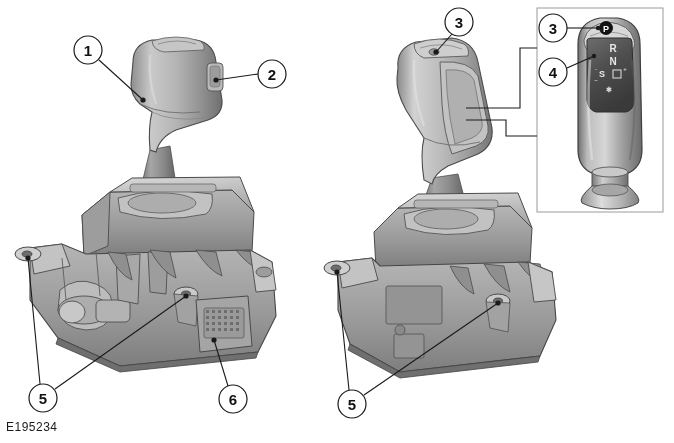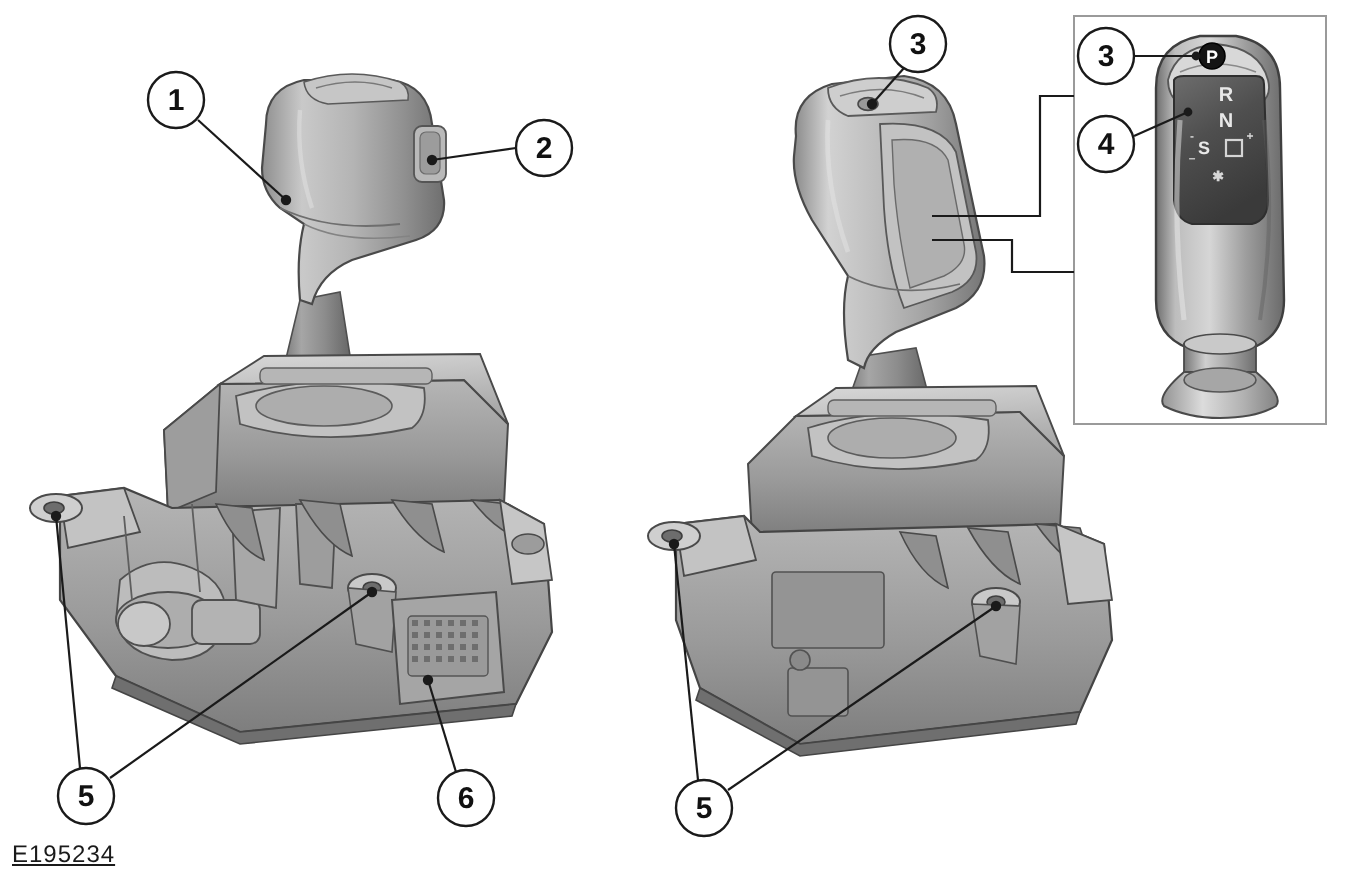--- a/index.html
+++ b/index.html
@@ -22,21 +22,20 @@
   }
   .fig-id {
     position: absolute;
     left: 6px;
     top: 420px;
     font-family: "Liberation Sans", sans-serif;
     font-size: 12px;
     letter-spacing: 0.5px;
     color: #1a1a1a;
     white-space: nowrap;
-    text-decoration: underline;
   }
   .callout-text {
     font-family: "Liberation Sans", sans-serif;
     font-weight: bold;
     font-size: 15px;
     fill: #111111;
     text-anchor: middle;
     dominant-baseline: central;
   }
   .callout-circle {

